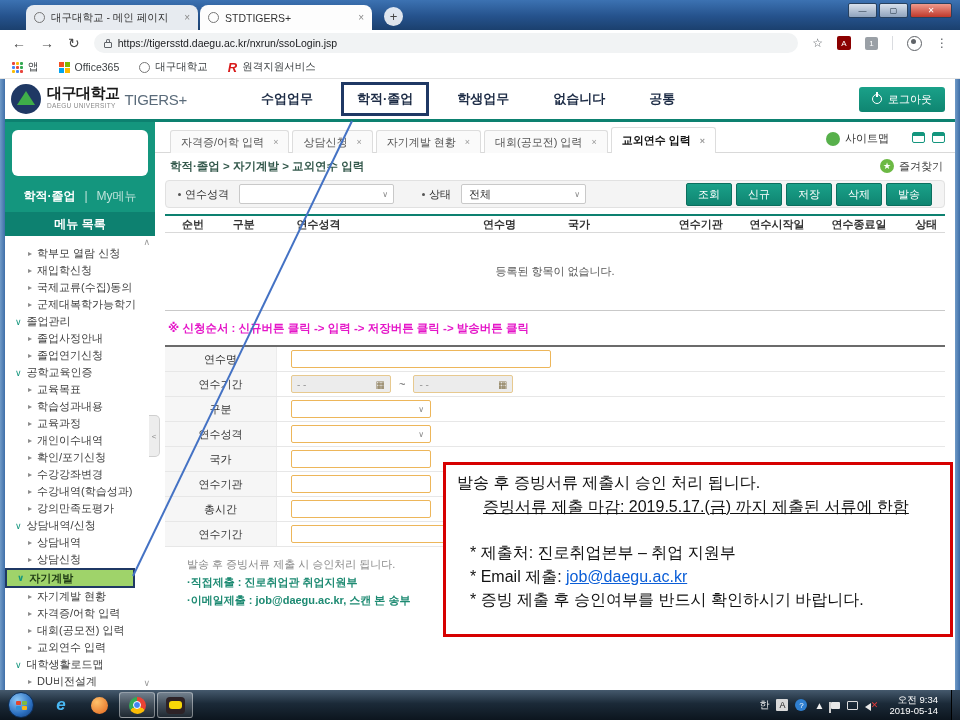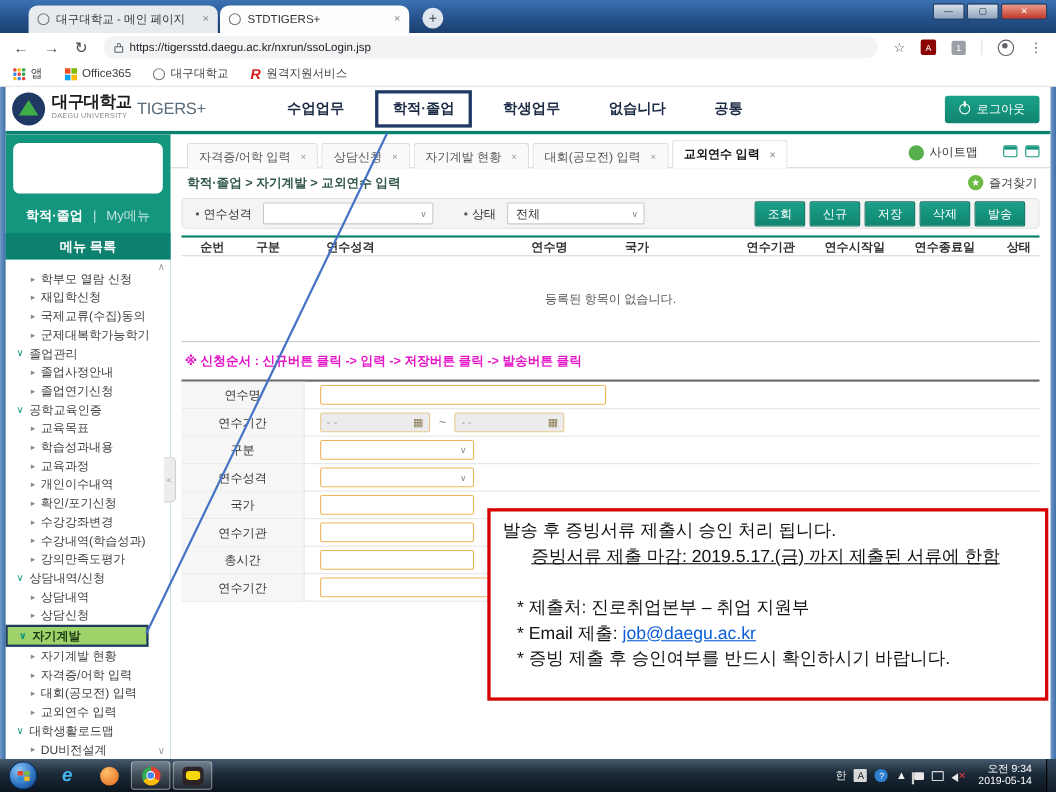--- a/index.html
+++ b/index.html
@@ -510,20 +510,25 @@
           </div>
       </div>
       <div class="frow">
         <div class="flabel">연수기간</div>
         <div class="fval">
             <input class="inp w250" style="">
           </div>
       </div>
     </div>
 
+    <div class="footnote">
+      <div class="fn1">발송 후 증빙서류 제출 시 승인처리 됩니다.</div>
+      <div class="fn2">·직접제출 : 진로취업관 취업지원부</div>
+      <div class="fn2">·이메일제출 : job@daegu.ac.kr, 스캔 본 송부</div>
+    </div>
 
     <div class="redbox">
       <div>발송 후 증빙서류 제출시 승인 처리 됩니다.</div>
       <div class="rb-ind2 rb-u">증빙서류 제출 마감: 2019.5.17.(금) 까지 제출된 서류에 한함</div>
       <div class="rb-blank"></div>
       <div class="rb-ind">* 제출처: 진로취업본부 – 취업 지원부</div>
       <div class="rb-ind"><span>* Email 제출: </span><span class="rb-link">job@daegu.ac.kr</span></div>
       <div class="rb-ind">* 증빙 제출 후 승인여부를 반드시 확인하시기 바랍니다.</div>
     </div>
   </div>

